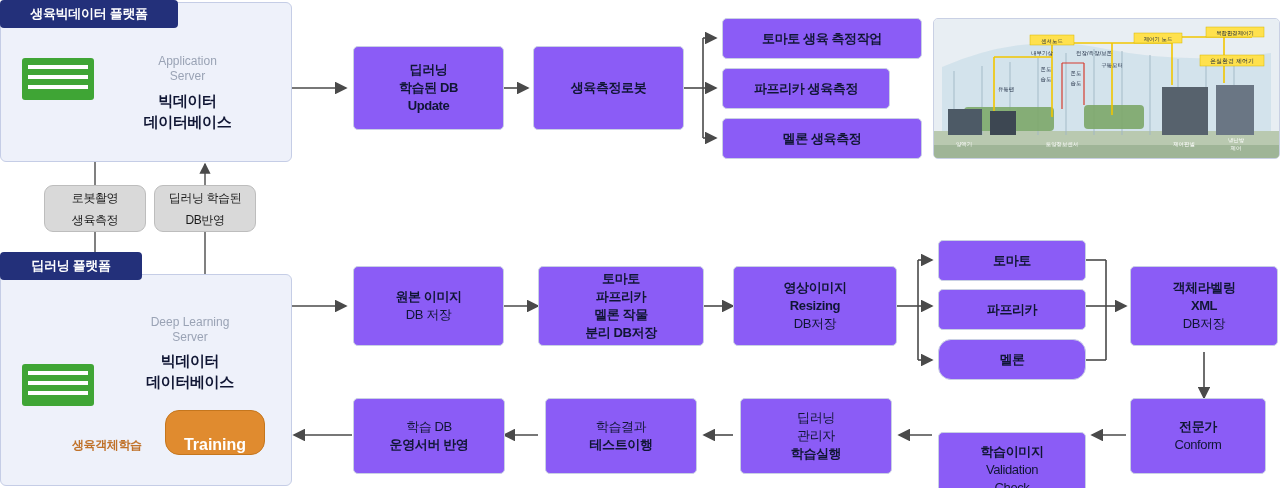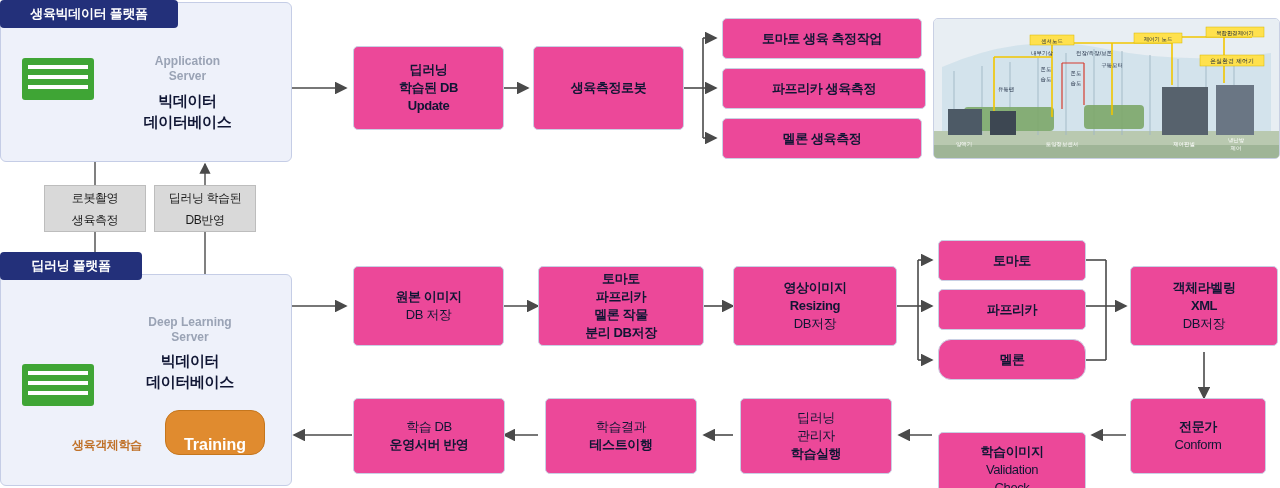--- a/index.html
+++ b/index.html
@@ -38,29 +38,29 @@
   .server-icon i{
     position:absolute;left:6px;right:6px;height:4px;background:#ffffff;display:block;
   }
   .server-icon i:nth-child(1){top:7px;}
   .server-icon i:nth-child(2){top:17px;}
   .server-icon i:nth-child(3){top:27px;}
   .server-icon b{
     position:absolute;width:4px;height:4px;background:#ffffff;border-radius:1px;right:10px;
   }
   .srv-label{
-    color:#9aa3b5;font-size:12px;line-height:15px;text-align:center;font-weight:bold;
+    color:#9aa3b5;font-size:12px;line-height:15px;text-align:center;font-weight:normal;
   }
   .srv-name{
     color:#101634;font-size:15px;font-weight:bold;line-height:21px;text-align:center;letter-spacing:-0.4px;
   }
 
   
   .box{
-    background:#ec4899;
+    background:#8b5cf6;
     border:1px solid #c9d0e4;
     border-radius:5px;
     display:flex;flex-direction:column;align-items:center;justify-content:center;
     text-align:center;
     font-size:13px;
     line-height:18px;
     letter-spacing:-0.4px;
     color:#101634;
   }
   .box .b{font-weight:bold;}
@@ -70,21 +70,21 @@
     border:1px solid #c5761d;
     color:#ffffff;
     font-weight:bold;
     font-size:16px;
     border-radius:14px;
     display:flex;align-items:flex-end;justify-content:center;
   }
   .gbox{
     background:#d9d9d9;
     border:1px solid #bdbdbd;
-    border-radius:0;
+    border-radius:9px;
     display:flex;flex-direction:column;align-items:center;justify-content:center;
     font-size:12px;line-height:16px;text-align:center;color:#1a1a1a;letter-spacing:-0.4px;gap:6px;
   }
   .learn-label{
     color:#c0722a;font-size:12px;font-weight:bold;letter-spacing:-0.4px;
   }
 
   
   .photo{
     background:#f1f3fa;border:1px solid #c9d0e4;border-radius:5px;overflow:hidden;
@@ -188,21 +188,21 @@
   <div class="b">Update</div>
 </div>
 
 <div class="abs box" style="left:533px;top:46px;width:151px;height:84px;">
   <div class="b">생육측정로봇</div>
 </div>
 
 <div class="abs box" style="left:722px;top:18px;width:200px;height:41px;">
   <div class="b">토마토 생육 측정작업</div>
 </div>
-<div class="abs box" style="left:722px;top:68px;width:204px;height:41px;">
+<div class="abs box" style="left:722px;top:68px;width:168px;height:41px;">
   <div class="b">파프리카 생육측정</div>
 </div>
 <div class="abs box" style="left:722px;top:118px;width:200px;height:41px;">
   <div class="b">멜론 생육측정</div>
 </div>
 
 <div class="abs photo" style="left:933px;top:18px;width:347px;height:141px;">
   <svg width="345" height="139" viewBox="0 0 345 139">
     <rect x="0" y="0" width="345" height="139" fill="#e8eef3"></rect>
 

